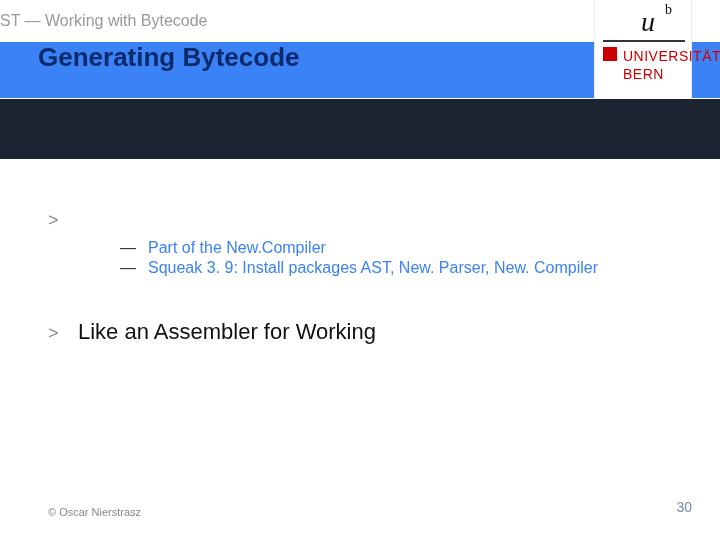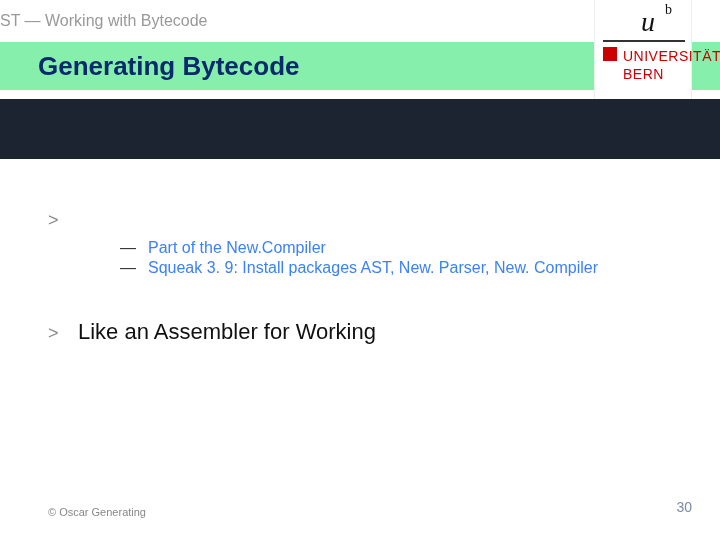--- a/index.html
+++ b/index.html
@@ -1,19 +1,19 @@
 <!DOCTYPE html>
 <html><head>
 <meta charset="utf-8">
 <style>
   * { margin: 0; padding: 0; box-sizing: border-box; }
   html, body { width: 720px; height: 540px; font-family: Arial, Helvetica, sans-serif; background: #fff; overflow: hidden; }
   .slide { position: relative; width: 720px; height: 540px; background: #fff; }
   .breadcrumb { position: absolute; top: 12px; left: 0; font-size: 16px; color: #999; }
-  .title-band { position: absolute; top: 42px; left: 0; width: 100%; height: 48px; background: #86efac; display: flex; align-items: center; }
+  .title-band { position: absolute; top: 42px; left: 0; width: 100%; height: 56px; background: #3b82f6; display: flex; align-items: flex-start; }
   .title-band h1 { margin-left: 38px; font-size: 26px; font-weight: bold; color: #0a2a6b; }
   .logo-box { position: absolute; top: 0; right: 28px; width: 98px; height: 100px; background: #fff; border: 1px solid #eee; border-top: none; }
   .logo-u { position: absolute; top: 6px; left: 46px; font-family: Georgia, 'Times New Roman', serif; font-style: italic; font-size: 28px; color: #111; }
   .logo-b { position: absolute; top: 2px; left: 70px; font-family: Georgia, 'Times New Roman', serif; font-size: 14px; color: #111; }
   .logo-rule { position: absolute; top: 40px; left: 8px; width: 82px; height: 2px; background: #333; }
   .logo-dot { position: absolute; top: 47px; left: 8px; width: 14px; height: 14px; background: #c00; }
   .logo-text { position: absolute; top: 48px; left: 28px; font-size: 14px; letter-spacing: 0.5px; color: #c00; line-height: 1.25; }
   .dark-band { position: absolute; top: 99px; left: 0; width: 100%; height: 60px; background: #1b2430; }
   .content { position: absolute; top: 210px; left: 48px; right: 40px; }
   .bullet-row { display: flex; align-items: baseline; margin-bottom: 2px; }
@@ -66,16 +66,16 @@
       </div>
     </div>
 
     <div class="bullet-row">
       <span class="gt">&gt;</span>
       <span class="bullet-text">Like an Assembler for Working</span>
     </div>
 
   </div>
 
-  <div class="footer-left">© Oscar Generating</div>
+  <div class="footer-left">© Oscar Nierstrasz</div>
   <div class="footer-right">30</div>
 
 </div>
 
 </body></html>

